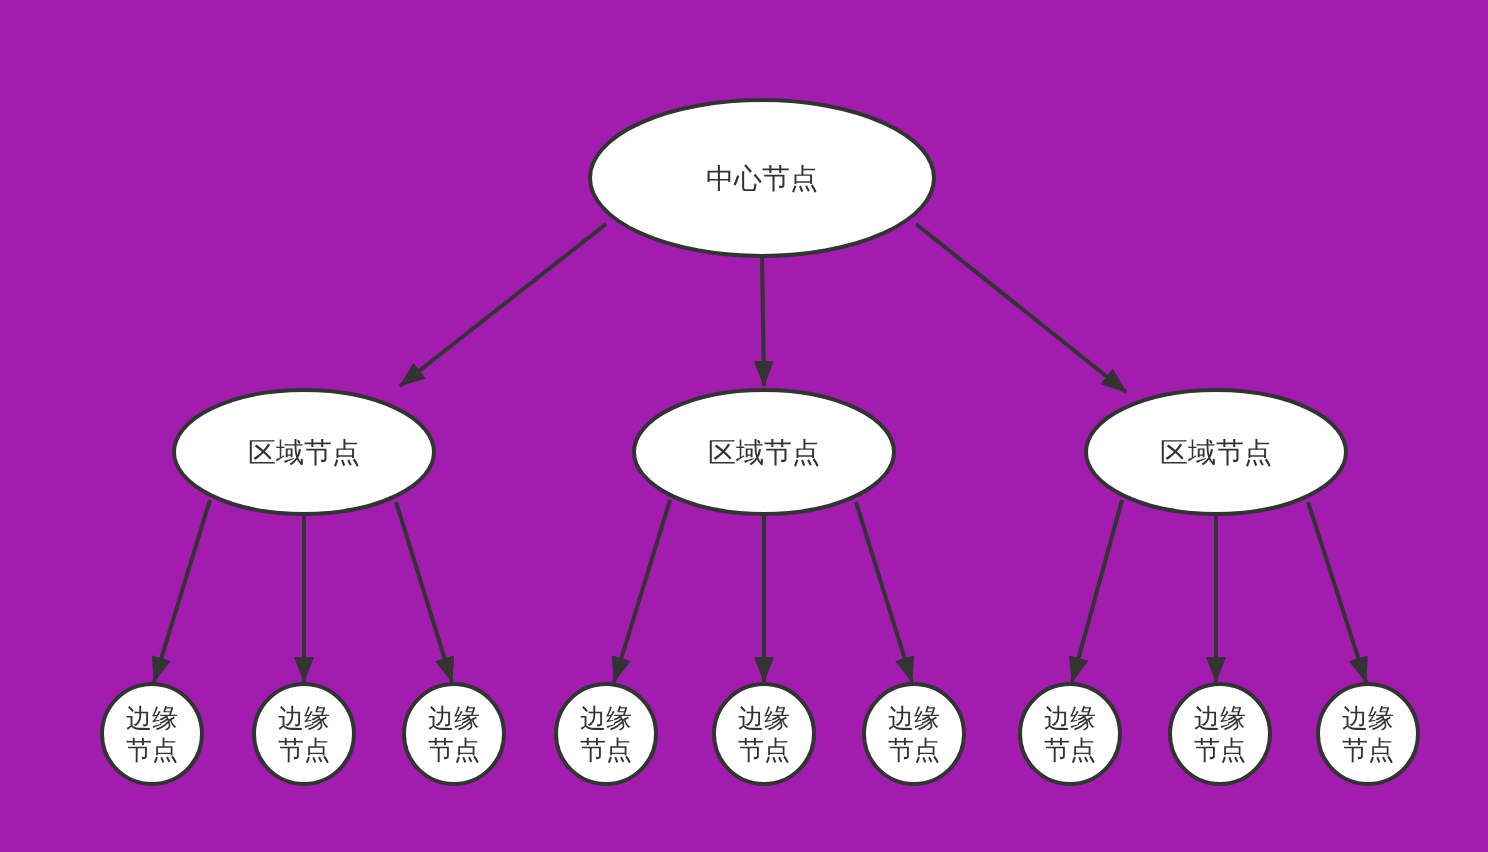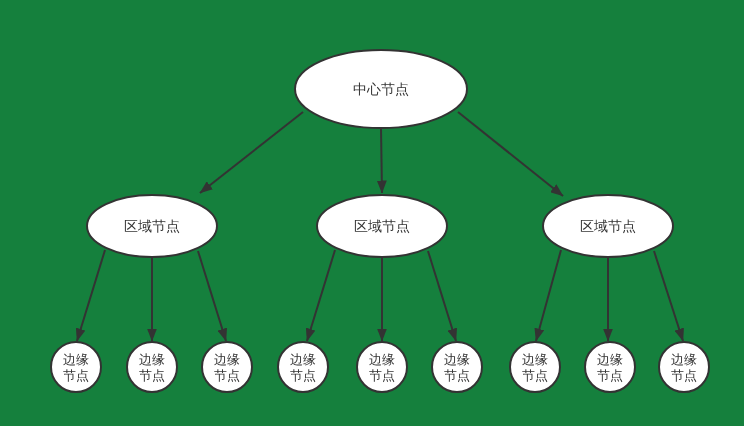--- a/index.html
+++ b/index.html
@@ -25,21 +25,21 @@
     stroke-width: 2px;
     fill: none;
   }
   .node-label {
     text-anchor: middle;
   }
 </style>
 </head>
 <body>
 
-<div class="canvas-wrap" style="background: #15803d;">
+<div class="canvas-wrap" style="background: #a21caf;">
   <svg id="diagram-svg" width="744" height="426" viewBox="0 0 744 426" xmlns="http://www.w3.org/2000/svg">
     <defs>
       <marker id="arrowhead" markerUnits="userSpaceOnUse" viewBox="0 0 13 10" markerWidth="13" markerHeight="10" refX="12.5" refY="5" orient="auto">
         <path id="arrowhead-path" d="M0,0 L13,5 L0,10 Z" fill="#333333"></path>
       </marker>
     </defs>
     <g id="edges-layer">
         <line x1="303" y1="112" x2="200" y2="193" class="edge-line" stroke="#333333" marker-end="url(#arrowhead)"></line>
         <line x1="381" y1="128" x2="382" y2="193" class="edge-line" stroke="#333333" marker-end="url(#arrowhead)"></line>
         <line x1="458" y1="112" x2="563" y2="196" class="edge-line" stroke="#333333" marker-end="url(#arrowhead)"></line>

